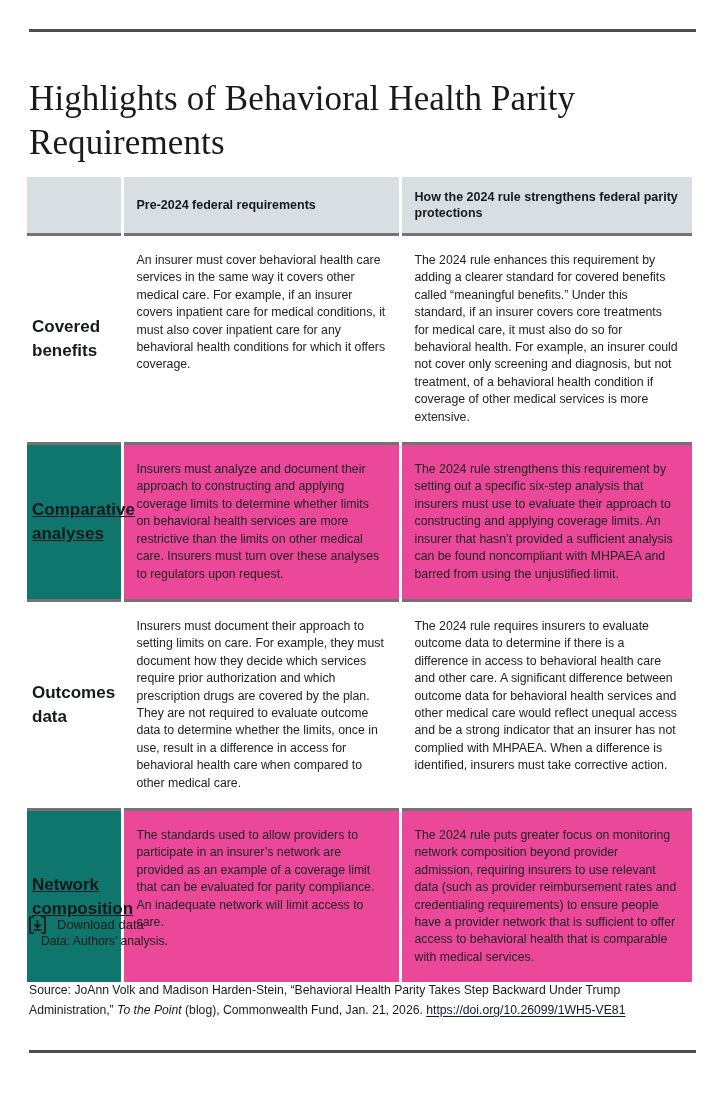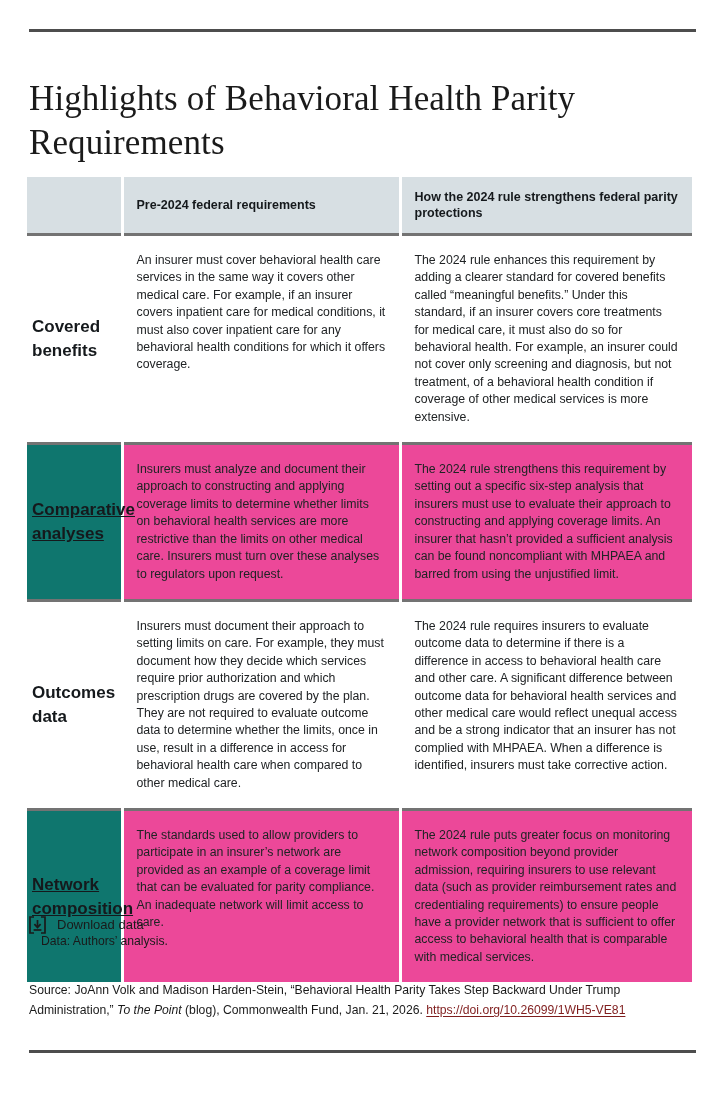--- a/index.html
+++ b/index.html
@@ -153,21 +153,21 @@
     top: 980px;
     width: 650px;
     font-size: 12.2px;
     line-height: 20px;
     color: #1a1a1a;
   }
   .note-source .ital {
     font-style: italic;
   }
   .note-source a.doi {
-    color: #7f1d1d;
+    color: #0f172a;
     text-decoration: underline;
     text-underline-offset: 2px;
   }
 </style>
 </head>
 <body>
 
 <div class="page">
 
   <div class="rule-top"></div>

